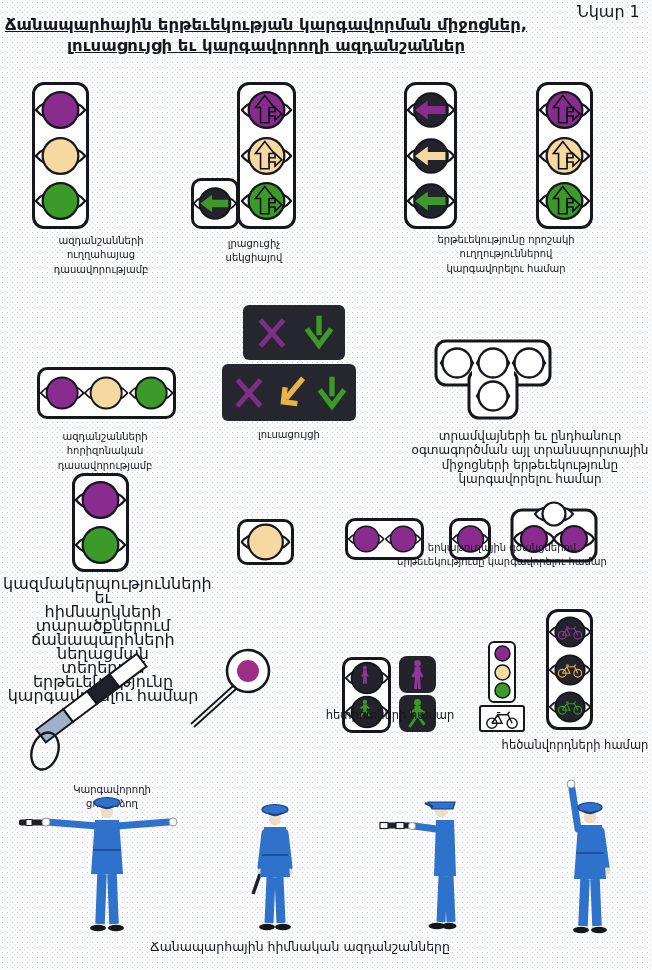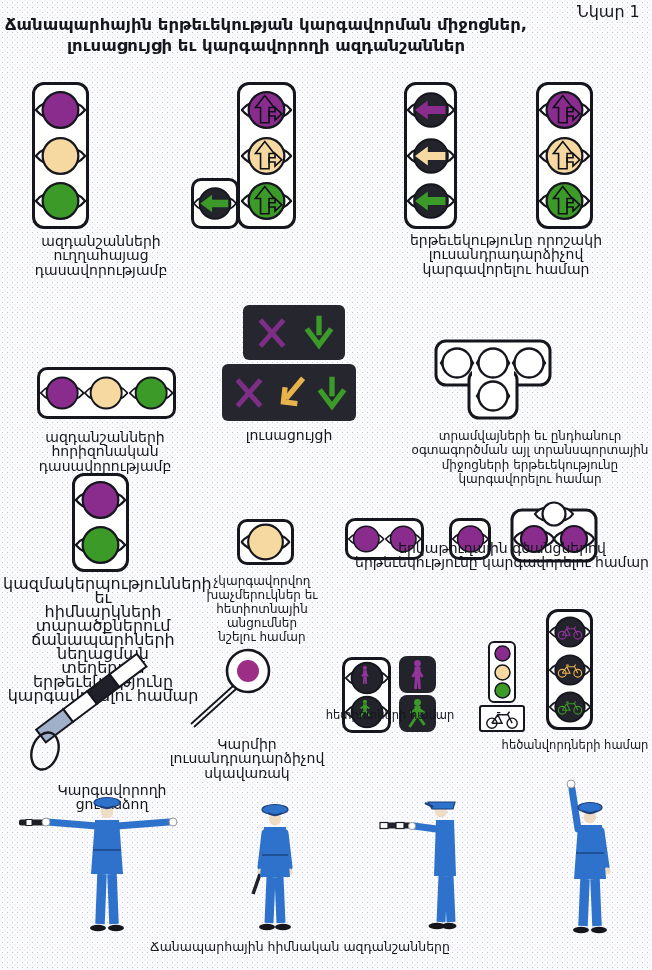--- a/index.html
+++ b/index.html
@@ -4,21 +4,21 @@
 <style>
   html,body{margin:0;padding:0;}
   .page{position:relative;width:652px;height:970px;overflow:hidden;
     font-family:"DejaVu Sans",sans-serif;color:#16161e;
     background-color:#fcfcfe;
     background-image:radial-gradient(#c0c8dc 0.8px, transparent 1px),radial-gradient(#cfd6e5 0.8px, transparent 1px);
     background-size:5px 5px;background-position:0 0,2.5px 2.5px;}
   .abs{position:absolute;}
   .title{font-weight:bold;font-size:16.5px;line-height:21px;text-align:center;white-space:pre-line;}
   .figlabel{font-size:16px;}
-  .cap{position:absolute;font-size:14px;line-height:14.3px;text-align:center;white-space:pre-line;}
+  .cap{position:absolute;font-size:10px;line-height:14.3px;text-align:center;white-space:pre-line;}
   .housing{position:absolute;background:#fff;border:3px solid #16161e;border-radius:12px;box-sizing:border-box;
     display:flex;flex-direction:column;align-items:center;justify-content:space-evenly;}
   .housing.row{flex-direction:row;}
   .darkpanel{position:absolute;background:#26262e;border-radius:6px;}
   .darksq{position:absolute;background:#23232b;border-radius:8px;display:flex;align-items:center;justify-content:center;}
   svg{display:block;}
 </style>
 </head>
 <body>
 
@@ -61,21 +61,21 @@
     <path d="M12,17 L4,29 M12,17 L19,27" stroke="currentColor" stroke-width="2.8"></path>
   </symbol>
   <symbol id="bike" viewBox="0 0 40 26">
     <circle cx="8" cy="18" r="6" fill="none" stroke="currentColor" stroke-width="1.7"></circle>
     <circle cx="32" cy="18" r="6" fill="none" stroke="currentColor" stroke-width="1.7"></circle>
     <path d="M8,18 L15,8 L27,8 L32,18 M15,8 L20,18 L8,18 M14,5.5 L18,5.5 M26,8 L29,4.5" fill="none" stroke="currentColor" stroke-width="1.7"></path>
   </symbol>
 </defs>
 </svg>
 
-<div class="abs title" style="left:0px;top:14px;width:532px;">Ճանապարհային երթեւեկության կարգավորման միջոցներ,
+<div class="abs title" style="left:0px;top:14px;width:532px;text-decoration:underline;">Ճանապարհային երթեւեկության կարգավորման միջոցներ,
 լուսացույցի եւ կարգավորողի ազդանշաններ</div>
 <div class="abs figlabel" style="left:577px;top:2px;">Նկար 1</div>
 
 <div class="housing" style="left:32px;top:82px;width:57px;height:147px;">
   <svg width="51" height="40" viewBox="0 0 60 46">
         <use href="#lamp" style="color:#8a2c8e"></use>
       </svg>
   <svg width="51" height="40" viewBox="0 0 60 46">
         <use href="#lamp" style="color:#f5d9a0"></use>
       </svg>
@@ -100,20 +100,22 @@
       </svg>
   <svg width="51" height="40" viewBox="0 0 60 46">
         <use href="#lamp" style="color:#f5d9a0"></use>
         <use href="#arrows2"></use>
       </svg>
   <svg width="51" height="40" viewBox="0 0 60 46">
         <use href="#lamp" style="color:#3c9a28"></use>
         <use href="#arrows2"></use>
       </svg>
 </div>
+<div class="cap" style="left:194px;top:237px;width:120px;">լրացուցիչ
+սեկցիայով</div>
 
 <div class="housing" style="left:404px;top:82px;width:53px;height:147px;">
   <svg width="48" height="40" viewBox="0 0 60 46">
         <use href="#lamp" style="color:#23232b"></use>
         <use href="#arrleft" style="color:#8a2c8e"></use>
       </svg>
   <svg width="48" height="40" viewBox="0 0 60 46">
         <use href="#lamp" style="color:#23232b"></use>
         <use href="#arrleft" style="color:#f5d9a0"></use>
       </svg>
@@ -130,21 +132,21 @@
   <svg width="51" height="40" viewBox="0 0 60 46">
         <use href="#lamp" style="color:#f5d9a0"></use>
         <use href="#arrows2"></use>
       </svg>
   <svg width="51" height="40" viewBox="0 0 60 46">
         <use href="#lamp" style="color:#3c9a28"></use>
         <use href="#arrows2"></use>
       </svg>
 </div>
 <div class="cap" style="left:391px;top:233px;width:230px;">երթեւեկությունը որոշակի
-լուսանդրադարձիչով
+ուղղություններով
 կարգավորելու համար</div>
 
 <div class="housing row" style="left:37px;top:367px;width:139px;height:52px;border-radius:10px;">
   <svg width="45" height="38" viewBox="0 0 60 46">
         <use href="#lamp" style="color:#8a2c8e"></use>
       </svg>
   <svg width="45" height="38" viewBox="0 0 60 46">
         <use href="#lamp" style="color:#f5d9a0"></use>
       </svg>
   <svg width="45" height="38" viewBox="0 0 60 46">
@@ -208,25 +210,20 @@
 հիմնարկների տարածքներում
 ճանապարհների նեղացման
 տեղերում երթեւեկությունը
 կարգավորելու համար</div>
 
 <div class="housing" style="left:237px;top:519px;width:57px;height:46px;border-radius:10px;">
   <svg width="51" height="38" viewBox="0 0 60 46">
         <use href="#lamp" style="color:#f5d9a0"></use>
       </svg>
 </div>
-<div class="cap" style="left:192px;top:574px;width:140px;font-size:12px;line-height:14px;">չկարգավորվող
-խաչմերուկներ եւ
-հետիոտնային
-անցումներ
-նշելու համար</div>
 
 <div class="housing row" style="left:345px;top:518px;width:79px;height:42px;border-radius:10px;">
   <svg width="37" height="32" viewBox="0 0 60 46">
         <use href="#lamp" style="color:#8a2c8e"></use>
       </svg>
   <svg width="37" height="32" viewBox="0 0 60 46">
         <use href="#lamp" style="color:#8a2c8e"></use>
       </svg>
 </div>
 <div class="housing" style="left:449px;top:518px;width:42px;height:42px;border-radius:10px;">
@@ -258,23 +255,20 @@
   <ellipse cx="20" cy="113" rx="13" ry="19" fill="none" stroke="#16161e" stroke-width="2.4" transform="rotate(18 20 113)"></ellipse>
 </svg>
 <div class="cap" style="left:52px;top:740px;width:120px;margin-top:43px;">Կարգավորողի
 ցուցաձող</div>
 
 <svg class="abs" style="left:178px;top:642px;" width="112" height="92" viewBox="0 0 112 92">
   <circle cx="70" cy="29" r="21" fill="#fff" stroke="#16161e" stroke-width="2.6"></circle>
   <circle cx="70" cy="29" r="11" fill="#9c2e86"></circle>
   <path d="M55,44 L13,82 M58,47 L16,85" stroke="#16161e" stroke-width="1.8" fill="none"></path>
 </svg>
-<div class="cap" style="left:167px;top:737px;width:160px;">Կարմիր
-լուսանդրադարձիչով
-սկավառակ</div>
 
 <div class="housing" style="left:342px;top:657px;width:49px;height:76px;border-radius:10px;">
   <svg width="44" height="34" viewBox="0 0 60 46">
         <use href="#lamp" style="color:#23232b"></use>
         <g transform="translate(17,5.5) scale(0.85)">
           <use href="#pstand" width="24" height="32" style="color:#93359b"></use>
         </g>
       </svg>
   <svg width="44" height="34" viewBox="0 0 60 46">
         <use href="#lamp" style="color:#23232b"></use>

